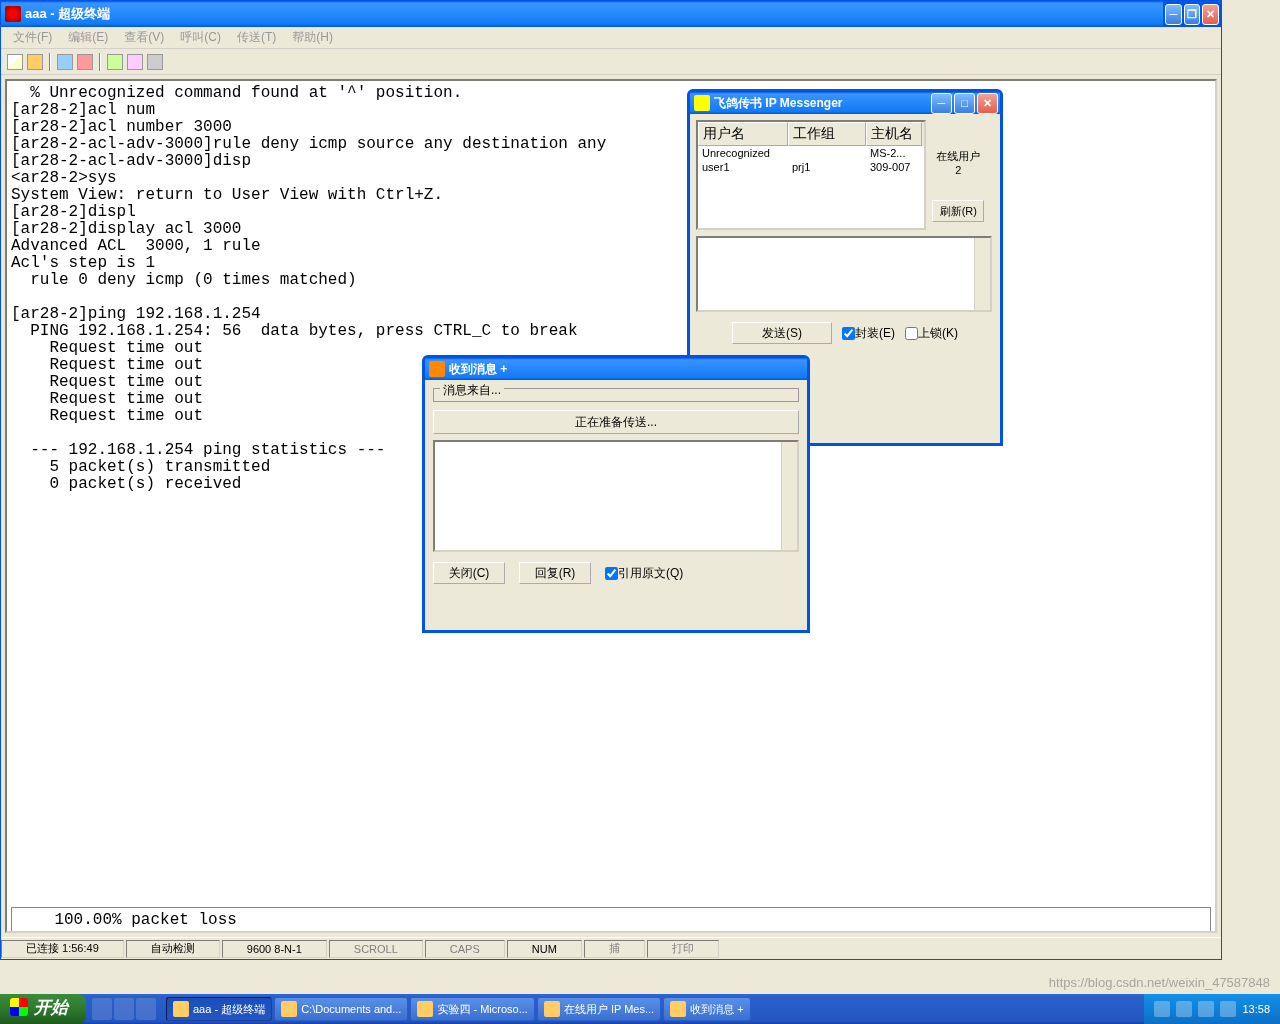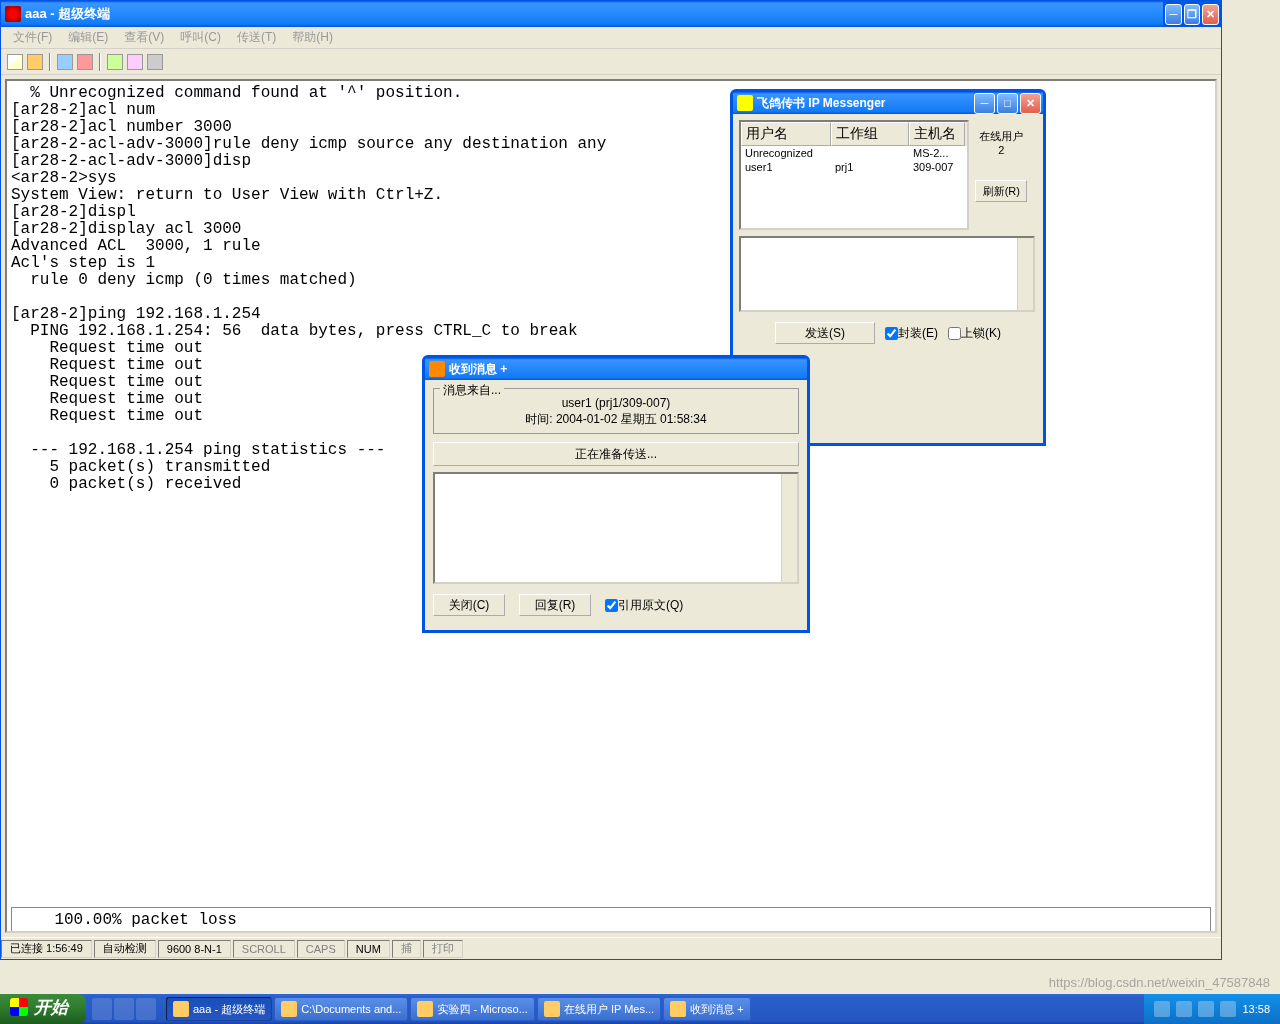--- a/index.html
+++ b/index.html
@@ -19,35 +19,35 @@
 
 .toolbar { height: 26px; background: #ece9d8; border-bottom: 1px solid #d4d0c8; display: flex; align-items: center; padding: 0 6px; gap: 4px; }
 .tool-btn { width: 16px; height: 16px; border: 1px solid #999; background: #fff; cursor: pointer; }
 .tool-sep { width: 2px; height: 18px; border-left: 1px solid #808080; border-right: 1px solid #fff; margin: 0 2px; }
 
 .terminal-area { margin: 4px; background: #fff; border: 2px inset #d4d0c8; height: 854px; overflow: hidden; position: relative; }
 .terminal-content { font-family: "Courier New", monospace; font-size: 16px; line-height: 17px; padding: 4px; white-space: pre; color: #000; }
 .terminal-inner { border: 1px solid #888; margin: 4px; margin-top: 410px; padding: 4px; }
 
 .statusbar { position: absolute; bottom: 0; left: 0; right: 0; height: 22px; background: #ece9d8; border-top: 1px solid #fff; display: flex; align-items: center; font-size: 11px; }
-.statusbar .cell { padding: 2px 8px; border: 1px inset #d4d0c8; margin-right: 2px; height: 18px; display: flex; align-items: center; }
+.statusbar .cell { padding: 2px 24px; border: 1px inset #d4d0c8; margin-right: 2px; height: 18px; display: flex; align-items: center; }
 .statusbar .cell.dim { color: #808080; }
 
 
-.ipmsg-window { position: absolute; top: 89px; left: 730px; width: 316px; height: 357px; background: #ece9d8; border: 3px solid #0054e3; border-radius: 6px 6px 0 0; }
+.ipmsg-window { position: absolute; top: 89px; left: 687px; width: 316px; height: 357px; background: #ece9d8; border: 3px solid #0054e3; border-radius: 6px 6px 0 0; }
 .ipmsg-title { height: 22px; background: linear-gradient(to bottom, #0058e6 0%, #3a93ff 8%, #127bf5 88%, #0054e3 100%); display: flex; align-items: center; padding: 0 2px 0 4px; color: #fff; font-weight: bold; font-size: 12px; }
 .ipmsg-title .ipm-icon { width: 16px; height: 16px; margin-right: 4px; background: #ff0; border-radius: 2px; }
 .ipmsg-body { padding: 6px; }
 .user-list { border: 2px inset #d4d0c8; background: #fff; height: 110px; display: inline-block; width: 230px; vertical-align: top; font-size: 11px; }
 .user-list-header { display: flex; background: #ece9d8; }
 .user-list-header div { border: 1px outset #fff; padding: 2px 4px; font-size: 14px; }
 .user-list-row { display: flex; }
 .user-list-row div { padding: 1px 4px; font-size: 11px; }
 .side-panel { display: inline-block; width: 58px; vertical-align: top; text-align: center; font-size: 11px; }
-.side-panel .count-label { margin-top: 9px; }
+.side-panel .count-label { margin-top: 29px; }
 .side-panel button { margin-top: 24px; width: 52px; height: 22px; font-size: 11px; }
 .msg-text { width: 296px; height: 76px; border: 2px inset #d4d0c8; background: #fff; margin-top: 6px; position: relative; }
 .msg-text .scroll { position: absolute; right: 0; top: 0; bottom: 0; width: 16px; background: #ece9d8; border-left: 1px solid #d4d0c8; }
 .bottom-row { margin-top: 10px; display: flex; align-items: center; gap: 10px; justify-content: center; }
 .bottom-row button { width: 100px; height: 22px; font-size: 12px; }
 .chk { display: flex; align-items: center; gap: 0; font-size: 12px; }
 .chk input { width: 13px; height: 13px; }
 
 
 .recv-window { position: absolute; top: 355px; left: 422px; width: 388px; height: 278px; background: #ece9d8; border: 3px solid #0054e3; border-radius: 6px 6px 0 0; }
@@ -227,24 +227,20 @@
 </div>
 
 <div class="recv-window">
   <div class="ipmsg-title">
     <div class="ipm-icon" style="background:#f80"></div>
     <div style="flex:1">收到消息 +</div>
   </div>
   <div class="recv-body">
     <div class="msg-from">
       <div class="legend" style="position:absolute;top:-7px;left:6px;background:#ece9d8;padding:0 3px">消息来自...</div>
-      <div class="msg-from-content">
-        <div>user1 (prj1/309-007)</div>
-        <div>时间: 2004-01-02 星期五 01:58:34</div>
-      </div>
     </div>
     <button class="transfer-btn">正在准备传送...</button>
     <div class="recv-text">
       <div class="scroll"></div>
     </div>
     <div class="recv-bottom">
       <button>关闭(C)</button>
       <button>回复(R)</button>
       <label class="chk">
           <input type="checkbox" checked="" style="">

